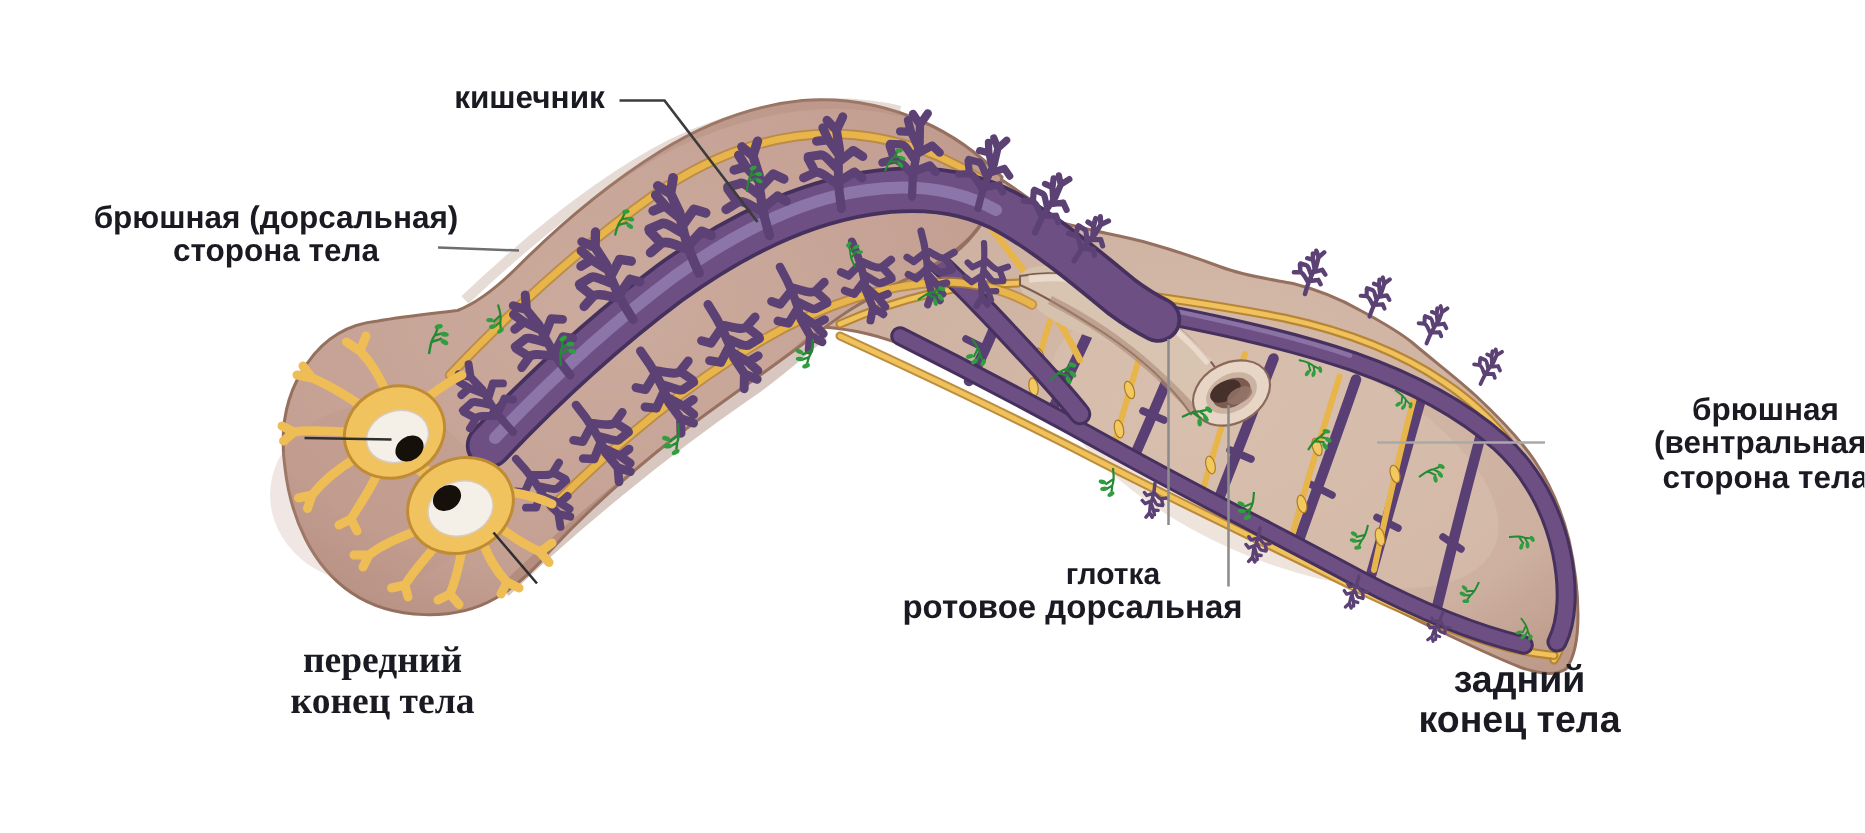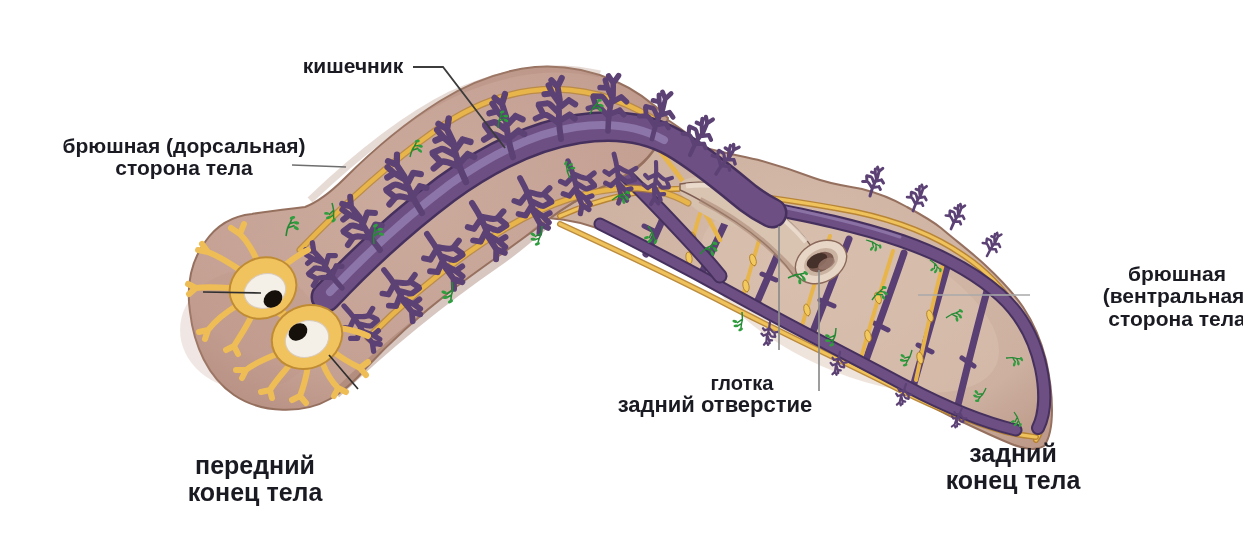--- a/index.html
+++ b/index.html
@@ -251,19 +251,19 @@
   </g>
 </svg>
 
 <div class="label fs21" style="left:353px;top:55px;">кишечник</div>
 <div class="label fs21" style="left:184px;top:135px;">брюшная (дорсальная)
 сторона тела</div>
 <div class="label fs21" style="left:1177px;top:263px;">брюшная
 (вентральная)
 сторона тела</div>
 <div class="label fs20" style="left:742px;top:353px;margin-top:20px;">глотка</div>
-<div class="label fs22" style="left:715px;top:393px;">задний отверстие</div>
-<div class="label fs25" style="left:255px;top:452px;">передний
+<div class="label fs22" style="left:715px;top:393px;">ротовое дорсальная</div>
+<div class="label fs25" style="left:255px;top:428px;font-family:Liberation Serif, serif;">передний
 конец тела</div>
 <div class="label fs25" style="left:1013px;top:440px;">задний
 конец тела</div>
 
 </div>
 
 </body></html>

